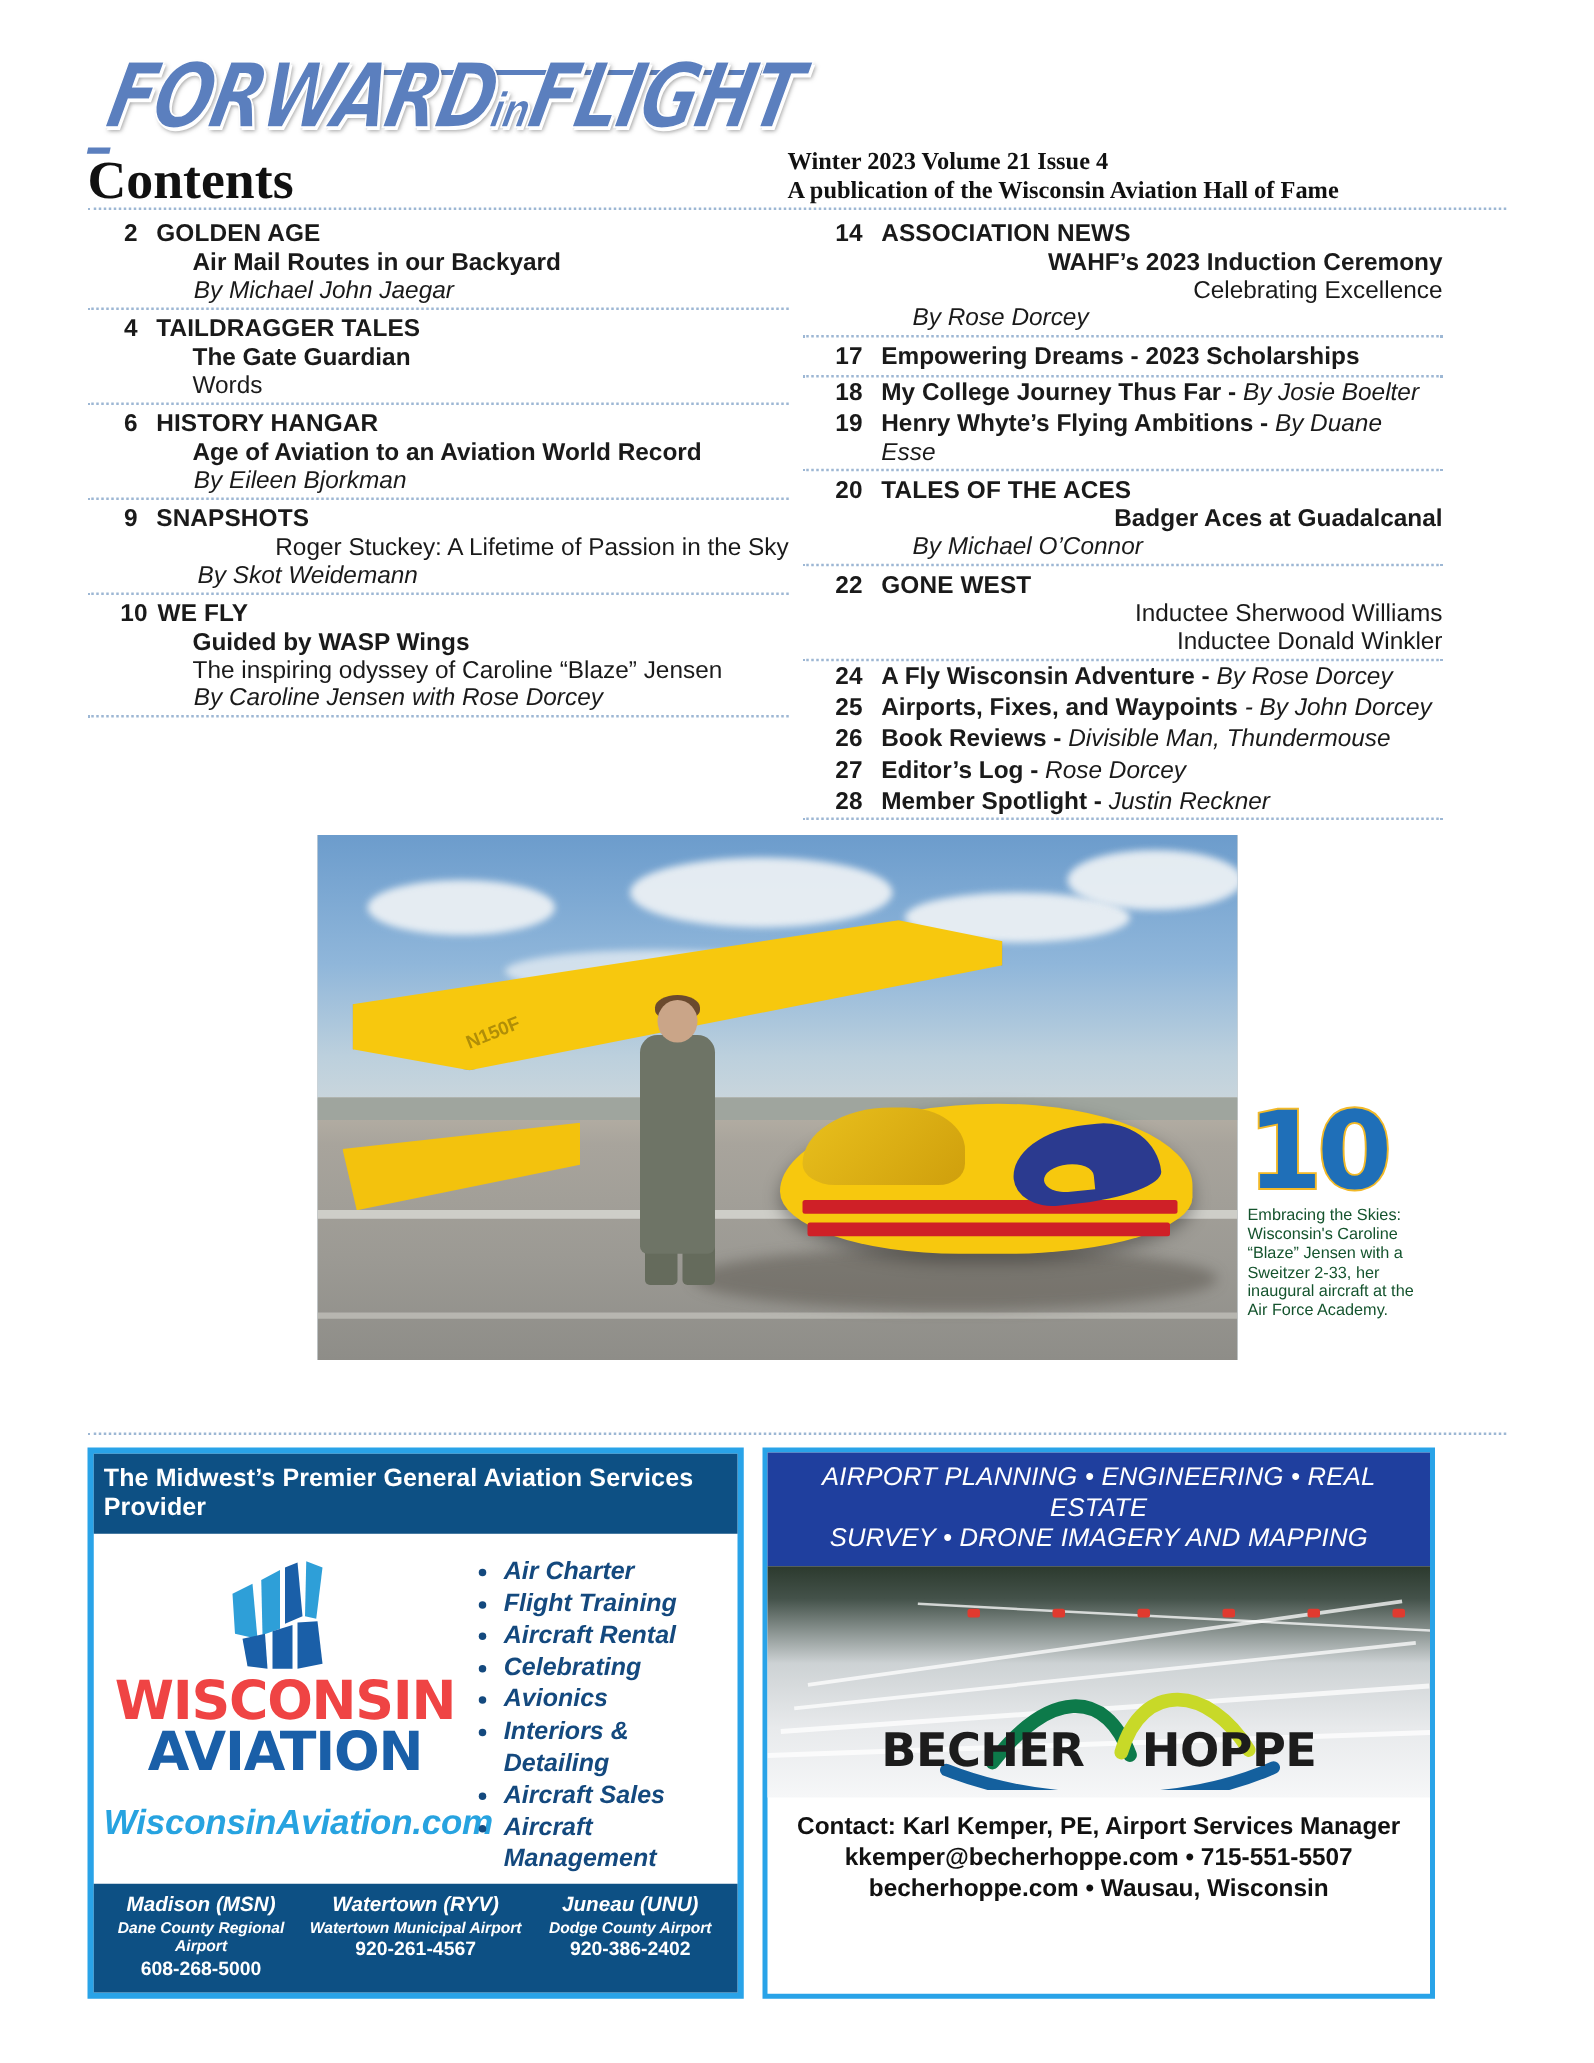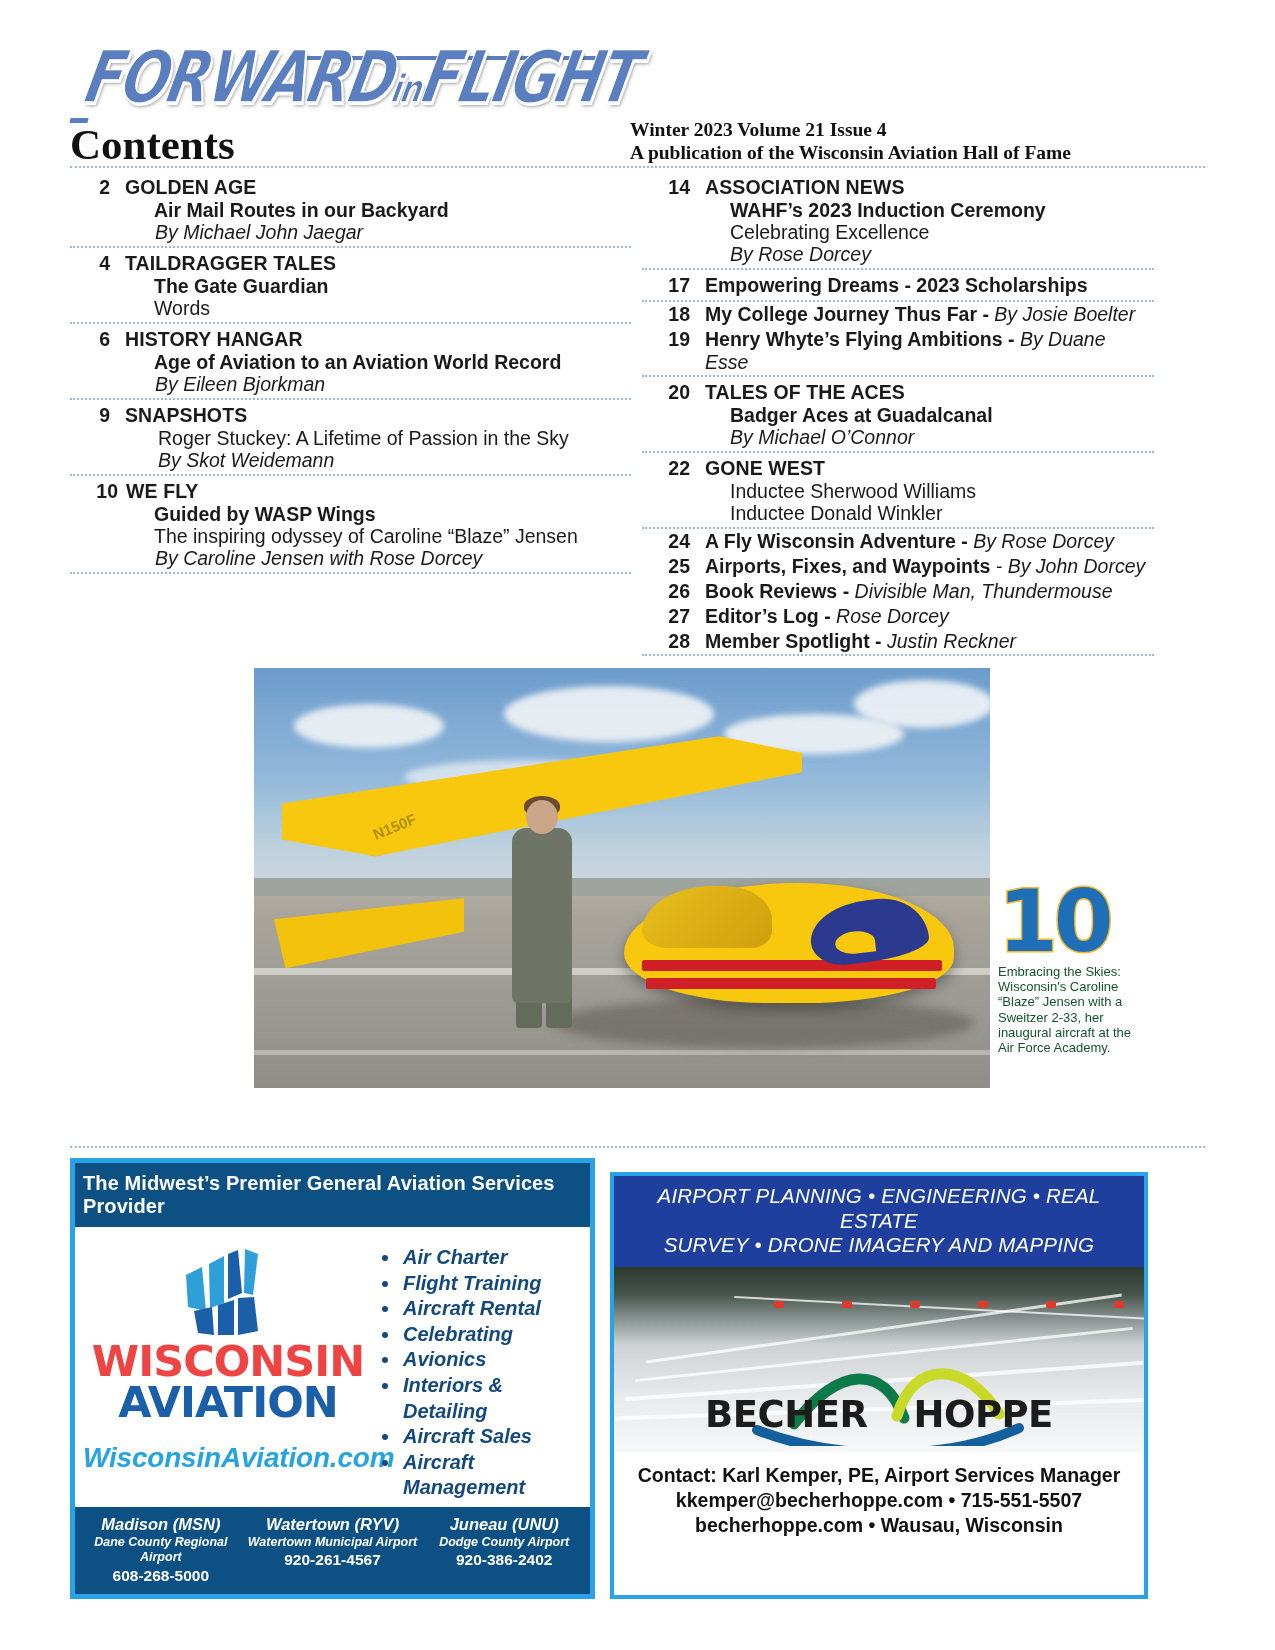--- a/index.html
+++ b/index.html
@@ -81,21 +81,21 @@
     flex:0 0 40px; padding-right:0px;
   }
   .pg.wide { width:48px; flex:0 0 48px; }
   .head {
     font-weight:bold; font-size:19.5px; padding-left:15px; letter-spacing:.1px;
   }
   .sub {
     font-weight:bold; font-size:19.5px; margin-left:84px; line-height:1.13;
   }
   .sub.light { font-weight:normal; }
-  .sub.indent2 { margin-left:88px; }
+  .sub.indent2 { margin-left:88px;text-align:right; }
   .by {
     font-style:italic; font-size:19.5px; margin-left:85px; line-height:1.13;
   }
   .inline-head { font-weight:bold; font-size:19.5px; padding-left:15px; }
   .inline-head .reg { font-weight:normal; font-style:italic; }
 
   .entry.compact { padding:1px 0 1px 0; }
 
   
   .photo-block { position:relative; margin-top:12px; height:428px; }
@@ -223,21 +223,21 @@
   .wa-foot {
     background:#0d5084; color:#fff; display:flex; padding:7px 0 9px 0;
   }
   .wa-foot .apt { flex:1; text-align:center; line-height:1.25; }
   .apt .a1 { font-weight:bold; font-style:italic; font-size:16.5px; }
   .apt .a2 { font-weight:bold; font-style:italic; font-size:12.5px; }
   .apt .a3 { font-weight:bold; font-size:15.5px; }
 
   .ad-bh {
     width:538px; border:4px solid #29a3e8; background:#fff;
-    display:flex; flex-direction:column; position:relative;margin-top:14px;
+    display:flex; flex-direction:column; position:relative;
   }
   .bh-head {
     background:#1f3f9e; color:#fff; font-style:italic; font-size:20.5px;
     text-align:center; padding:8px 10px 9px 10px; line-height:1.2; font-weight:normal;
     letter-spacing:.2px;
   }
   .bh-photo {
     height:185px; position:relative; overflow:hidden;
     background:linear-gradient(to bottom,#2c3a2e 0%, #44524a 14%, #cdd2d4 42%, #e8eaec 70%, #f6f7f8 100%);
   }

